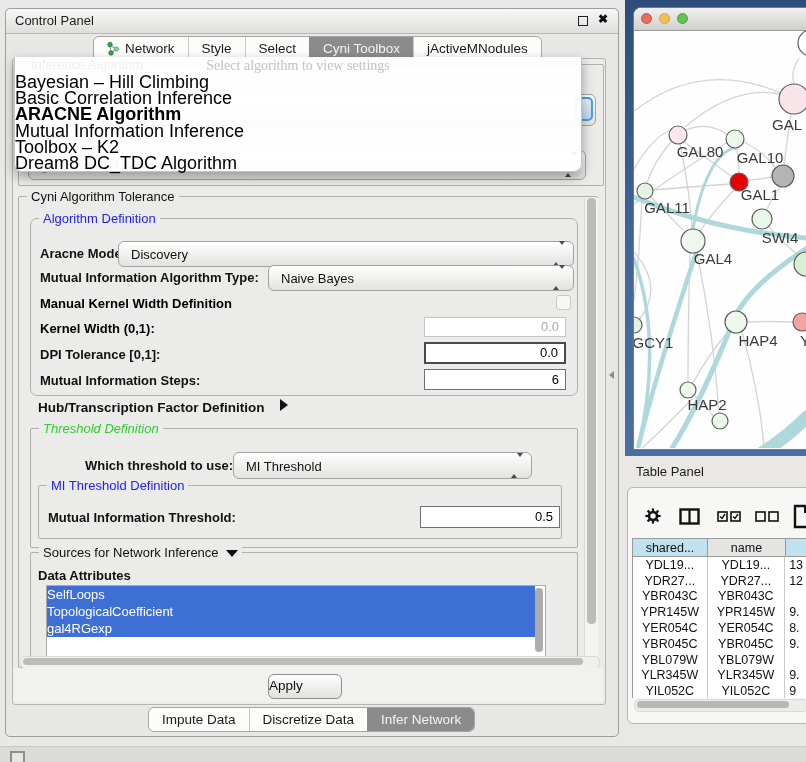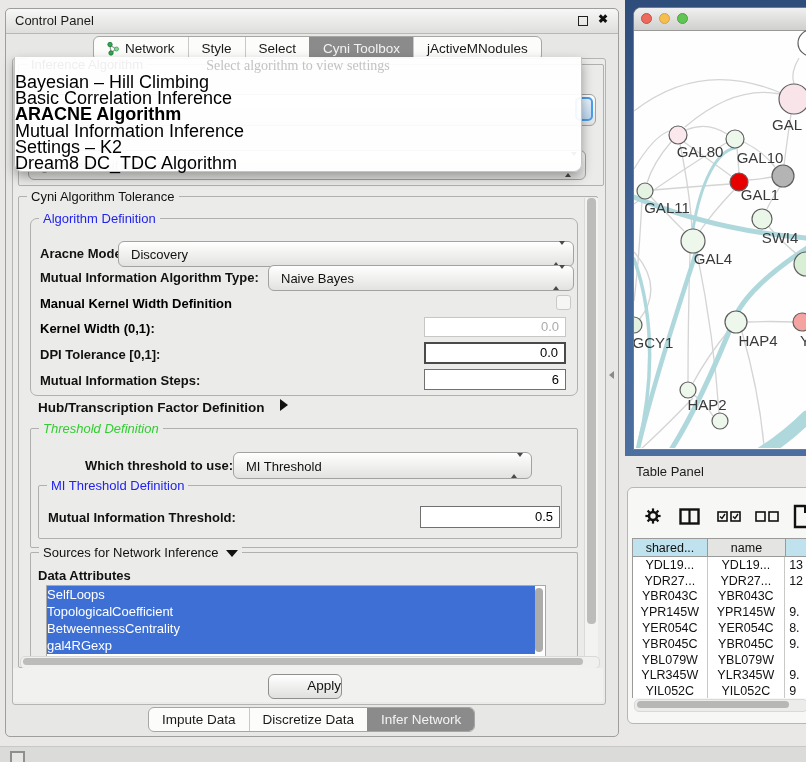--- a/index.html
+++ b/index.html
@@ -48,21 +48,21 @@
   .overlay .it{font-size:18px;line-height:16.2px;color:#000;white-space:nowrap;}
   .overlay .it.sel{font-weight:bold;}
   
   .attrlist{position:absolute;left:46px;top:585px;width:500px;height:72px;background:#FFF;
             border:1px solid #A9A9A7;overflow:hidden;box-sizing:border-box;}
   .attrlist .it{height:17px;line-height:17px;font-size:13px;color:#FFF;padding-left:0;width:488px;box-sizing:border-box;}
   .vthumb{position:absolute;background:#ACACAA;border-radius:4px;}
   .hbar{position:absolute;background:#F0F0EE;border:1px solid #D9D9D7;border-radius:5px;}
   .hbar .th{position:absolute;background:#BCBCBA;border-radius:4px;}
   .btn{position:absolute;border:1px solid #8E8E8C;border-radius:6px;font-size:13.5px;
-       background:linear-gradient(#FFFFFF,#E0E0DE);text-align:right;}
+       background:linear-gradient(#FFFFFF,#E0E0DE);text-align:left;}
   
   .desktop{position:absolute;left:625px;top:0;width:181px;height:456px;
            background:linear-gradient(180deg,#2E4D7B,#44679A 60%,#4C6FA0);}
   .netwin{position:absolute;left:633px;top:7px;width:173px;height:441px;background:#FEFEFE;
           border:1px solid #7A7A78;border-radius:8px 0 0 0;overflow:hidden;}
   .nettitle{position:absolute;left:0;top:0;right:0;height:22px;
             background:linear-gradient(#F0F0F0,#CFCFCD);border-bottom:1px solid #9A9A98;}
   .light{position:absolute;top:5px;width:11px;height:11px;border-radius:50%;box-sizing:border-box;}
   
   .tpbox{position:absolute;left:627px;top:487px;width:188px;height:235px;background:#F7F7F5;
@@ -132,21 +132,21 @@
     <span class="arr"><span class="tri-u"></span><span class="tri-d"></span></span>
   </div>
 
   <div class="overlay">
     <div class="ph">Select algorithm to view settings</div>
     <div id="algoList">
         <div class="it">Bayesian – Hill Climbing</div>
         <div class="it">Basic Correlation Inference</div>
         <div class="it sel">ARACNE Algorithm</div>
         <div class="it">Mutual Information Inference</div>
-        <div class="it">Settings – K2</div>
+        <div class="it">Toolbox – K2</div>
         <div class="it">Dream8 DC_TDC Algorithm</div>
       </div>
   </div>
 
   <div class="grp" style="left:18px;top:196px;width:578px;height:470px;">
     <span class="lbl">Cyni Algorithm Tolerance</span>
   </div>
 
   <div class="abs" style="left:584px;top:198px;width:13px;height:460px;background:#F3F3F1;border-left:1px solid #DADAD8;">
     <div class="vthumb" style="left:2px;top:0;width:9px;height:426px;background:#BCBCBA;"></div>
@@ -201,21 +201,20 @@
     <span class="lbl">
       <span>Sources for Network Inference</span>
       <span style="display:inline-block;width:0;height:0;border-left:6px solid transparent;border-right:6px solid transparent;border-top:7px solid #111;vertical-align:middle;margin-left:4px;"></span>
     </span>
   </div>
   <span class="flabel" style="left:38px;top:568px;">Data Attributes</span>
   <div class="attrlist" id="attrList">
     <div class="vthumb" style="right:2px;top:2px;width:8px;height:64px;"></div>
   <div class="it" style="background: rgb(62, 111, 212);">SelfLoops</div>
       <div class="it" style="background: rgb(62, 111, 212);">TopologicalCoefficient</div>
-      <div class="it" style="background: rgb(62, 111, 212);">BetweennessCentrality</div>
       <div class="it" style="background: rgb(62, 111, 212);">gal4RGexp</div>
     </div>
 
   <div class="hbar" style="left:20px;top:656px;width:578px;height:11px;">
     <div class="th" style="left:2px;top:1px;width:560px;height:7px;"></div>
   </div>
 
   <div class="abs" style="left:13px;top:668px;width:590px;height:34px;background:#F1F1EF;"></div>
   <div class="btn" style="left:268px;top:674px;width:72px;height:23px;line-height:22px;">Apply</div>
 

